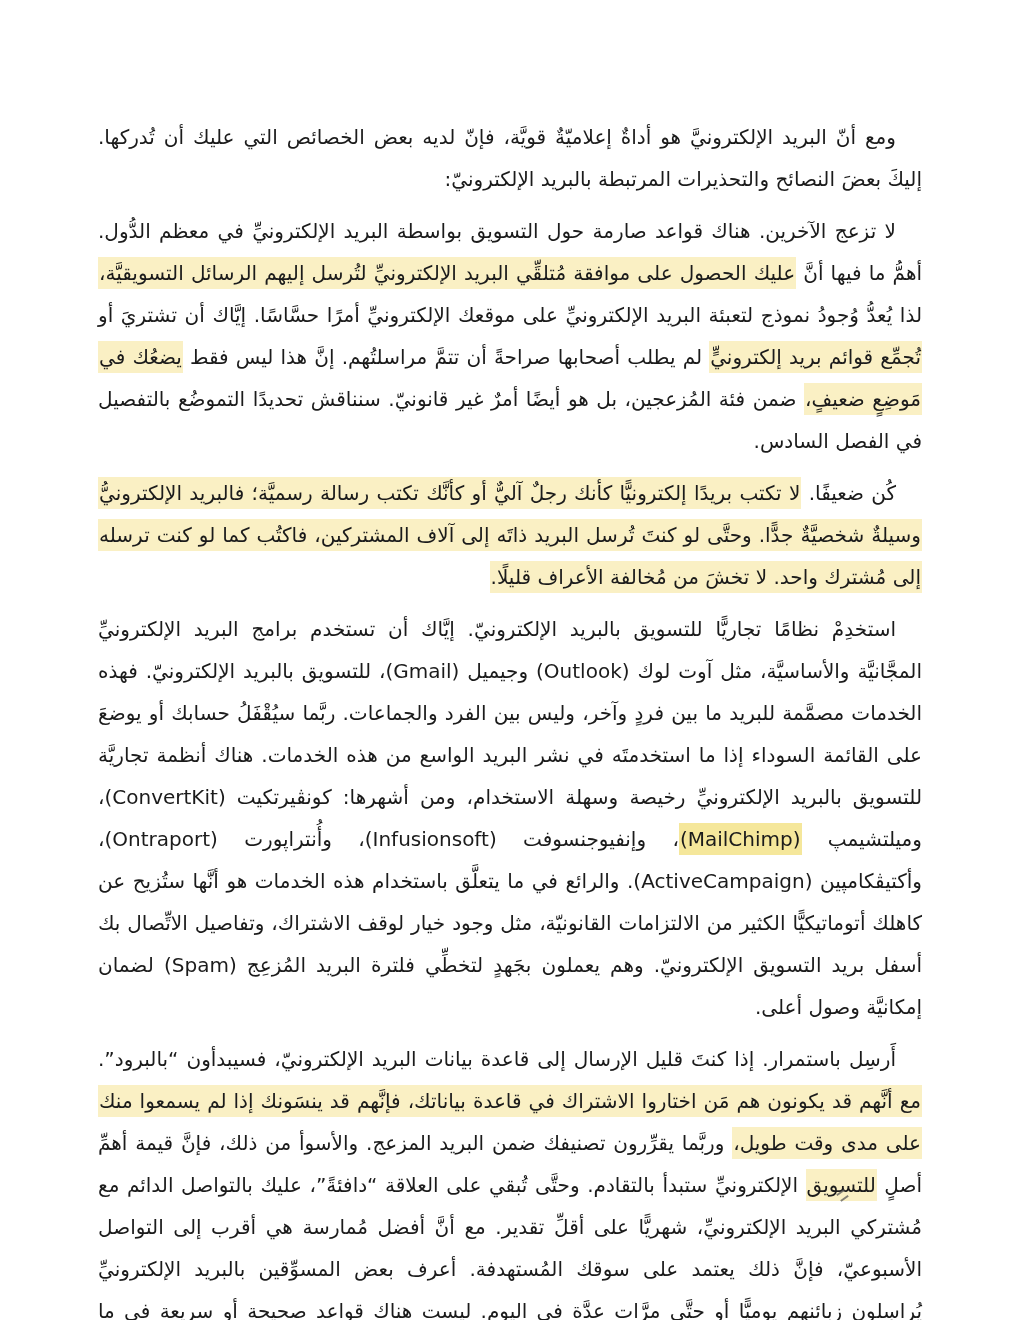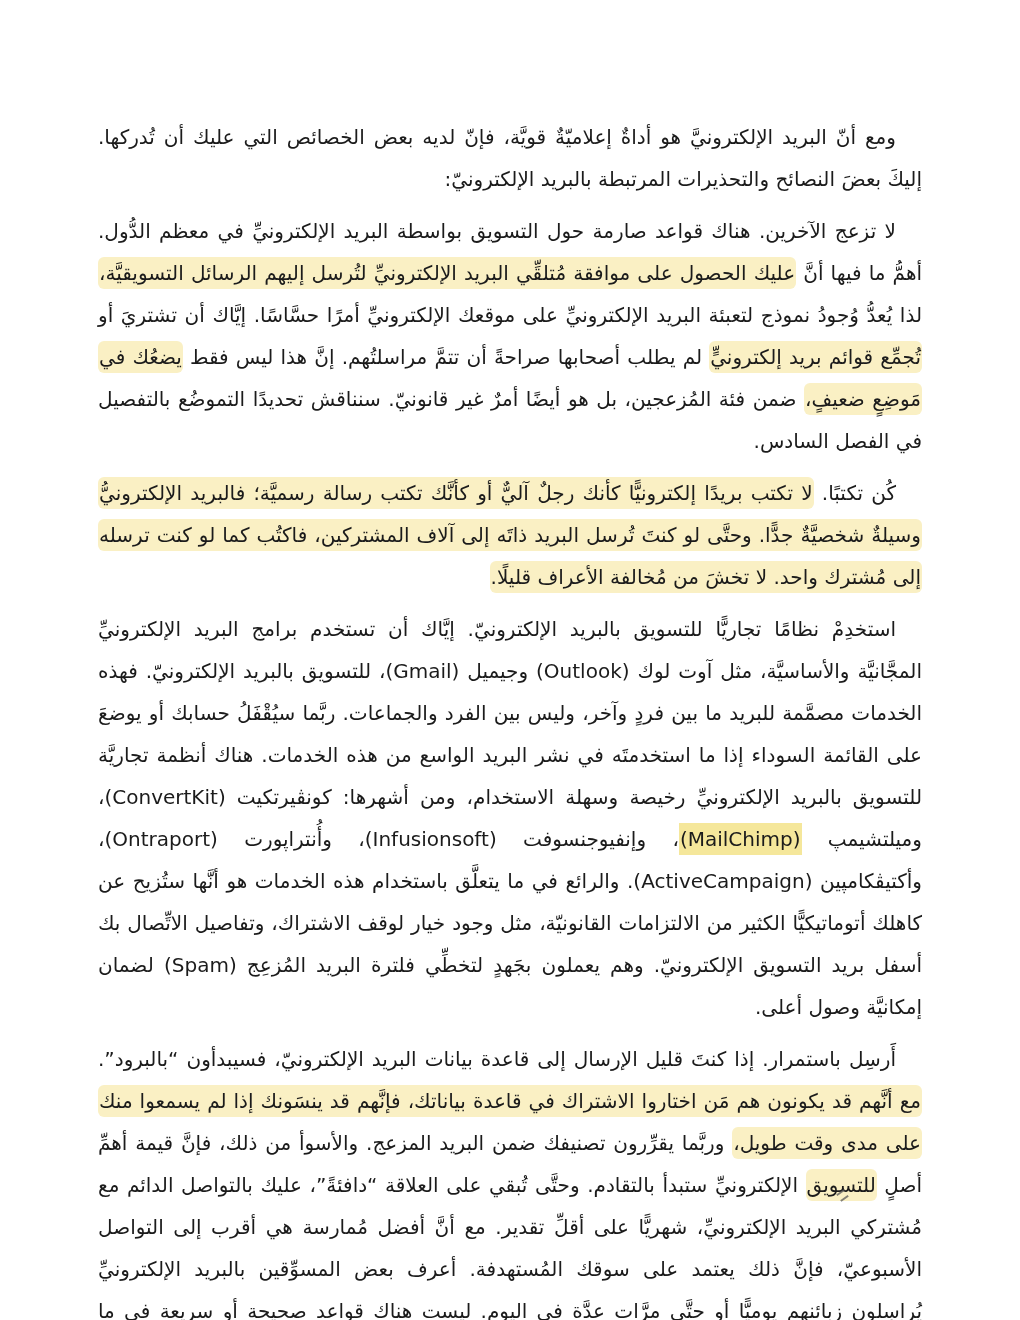--- a/index.html
+++ b/index.html
@@ -28,21 +28,20 @@
     text-indent: 26px;
   }
   .seg-bold {
     font-weight: 400;
   }
   .hl-soft {
     background-color: #faf0c4;
     padding: 4px 1px;
     -webkit-box-decoration-break: clone;
     box-decoration-break: clone;
-    border-radius: 6px;
   }
   .hl-strong {
     background-color: #f5e79b;
     padding: 4px 1px;
     -webkit-box-decoration-break: clone;
     box-decoration-break: clone;
   }
   .ink-speck {
     position: absolute;
     left: 838px;
@@ -55,18 +54,18 @@
     opacity: 0.75;
   }
 </style>
 </head>
 <body>
 
 <div class="page" style="background: rgb(255, 255, 255); color: rgb(27, 27, 27);">
   <div class="text-block">
       <p><span>ومع أنّ البريد الإلكترونيَّ هو أداةٌ إعلاميّةٌ قويَّة، فإنّ لديه بعض الخصائص التي عليك أن تُدركها. إليكَ بعضَ النصائح والتحذيرات المرتبطة بالبريد الإلكترونيّ:</span></p>
       <p><span class="seg-bold">لا تزعج الآخرين. </span><span>هناك قواعد صارمة حول التسويق بواسطة البريد الإلكترونيِّ في معظم الدُّول. أهمُّ ما فيها أنَّ </span><span class="hl-soft" style="background-color: rgb(250, 240, 196);">عليك الحصول على موافقة مُتلقِّي البريد الإلكترونيِّ لتُرسل إليهم الرسائل التسويقيَّة،</span><span> لذا يُعدُّ وُجودُ نموذج لتعبئة البريد الإلكترونيِّ على موقعك الإلكترونيِّ أمرًا حسَّاسًا. إيَّاك أن تشتريَ أو </span><span class="hl-soft" style="background-color: rgb(250, 240, 196);">تُجمِّع قوائم بريد إلكترونيٍّ</span><span> لم يطلب أصحابها صراحةً أن تتمَّ مراسلتُهم. إنَّ هذا ليس فقط </span><span class="hl-soft" style="background-color: rgb(250, 240, 196);">يضعُك في مَوضِعٍ ضعيفٍ،</span><span> ضمن فئة المُزعجين، بل هو أيضًا أمرٌ غير قانونيّ. سنناقش تحديدًا التموضُع بالتفصيل في الفصل السادس.</span></p>
-      <p><span class="seg-bold">كُن تكتبًا. </span><span class="hl-soft" style="background-color: rgb(250, 240, 196);">لا تكتب بريدًا إلكترونيًّا كأنك رجلٌ آليٌّ أو كأنَّك تكتب رسالة رسميَّة؛ فالبريد الإلكترونيُّ وسيلةٌ شخصيَّةٌ جدًّا. وحتَّى لو كنتَ تُرسل البريد ذاتَه إلى آلاف المشتركين، فاكتُب كما لو كنت ترسله إلى مُشترك واحد. لا تخشَ من مُخالفة الأعراف قليلًا.</span></p>
+      <p><span class="seg-bold">كُن ضعيفًا. </span><span class="hl-soft" style="background-color: rgb(250, 240, 196);">لا تكتب بريدًا إلكترونيًّا كأنك رجلٌ آليٌّ أو كأنَّك تكتب رسالة رسميَّة؛ فالبريد الإلكترونيُّ وسيلةٌ شخصيَّةٌ جدًّا. وحتَّى لو كنتَ تُرسل البريد ذاتَه إلى آلاف المشتركين، فاكتُب كما لو كنت ترسله إلى مُشترك واحد. لا تخشَ من مُخالفة الأعراف قليلًا.</span></p>
       <p><span class="seg-bold">استخدِمْ نظامًا تجاريًّا للتسويق بالبريد الإلكترونيّ. </span><span>إيَّاك أن تستخدم برامج البريد الإلكترونيِّ المجَّانيَّة والأساسيَّة، مثل آوت لوك (Outlook) وجيميل (Gmail)، للتسويق بالبريد الإلكترونيّ. فهذه الخدمات مصمَّمة للبريد ما بين فردٍ وآخر، وليس بين الفرد والجماعات. ربَّما سيُقْفَلُ حسابك أو يوضعَ على القائمة السوداء إذا ما استخدمتَه في نشر البريد الواسع من هذه الخدمات. هناك أنظمة تجاريَّة للتسويق بالبريد الإلكترونيِّ رخيصة وسهلة الاستخدام، ومن أشهرها: كونڤيرتكيت (ConvertKit)، وميلتشيمپ </span><span class="hl-strong" style="background-color: rgb(245, 231, 155);">(MailChimp)</span><span>، وإنفيوجنسوفت (Infusionsoft)، وأُنتراپورت (Ontraport)، وأكتيڤكامپين (ActiveCampaign). والرائع في ما يتعلَّق باستخدام هذه الخدمات هو أنَّها ستُزيح عن كاهلك أتوماتيكيًّا الكثير من الالتزامات القانونيّة، مثل وجود خيار لوقف الاشتراك، وتفاصيل الاتِّصال بك أسفل بريد التسويق الإلكترونيّ. وهم يعملون بجَهدٍ لتخطِّي فلترة البريد المُزعِج (Spam) لضمان إمكانيَّة وصول أعلى.</span></p>
       <p><span class="seg-bold">أَرسِل باستمرار. </span><span>إذا كنتَ قليل الإرسال إلى قاعدة بيانات البريد الإلكترونيّ، فسيبدأون “بالبرود”. </span><span class="hl-soft" style="background-color: rgb(250, 240, 196);">مع أنَّهم قد يكونون هم مَن اختاروا الاشتراك في قاعدة بياناتك، فإنَّهم قد ينسَونك إذا لم يسمعوا منك على مدى وقت طويل،</span><span> وربَّما يقرِّرون تصنيفك ضمن البريد المزعج. والأسوأ من ذلك، فإنَّ قيمة أهمِّ أصلٍ </span><span class="hl-soft" style="background-color: rgb(250, 240, 196);">للتسويق</span><span> الإلكترونيِّ ستبدأ بالتقادم. وحتَّى تُبقي على العلاقة “دافئةً”، عليك بالتواصل الدائم مع مُشتركي البريد الإلكترونيِّ، شهريًّا على أقلِّ تقدير. مع أنَّ أفضل مُمارسة هي أقرب إلى التواصل الأسبوعيّ، فإنَّ ذلك يعتمد على سوقك المُستهدفة. أعرف بعض المسوِّقين بالبريد الإلكترونيِّ يُراسِلون زبائنهم يوميًّا أو حتَّى مرَّات عدَّة في اليوم. ليست هناك قواعد صحيحة أو سريعة في ما يتعلَّق بالتكرار. يجب فقط التحقُّق أنَّ ما تُرسله مُلائم ويضيف إلى القيمة.</span></p>
     </div>
   <div class="ink-speck"></div>
 </div>
 
 </body></html>

